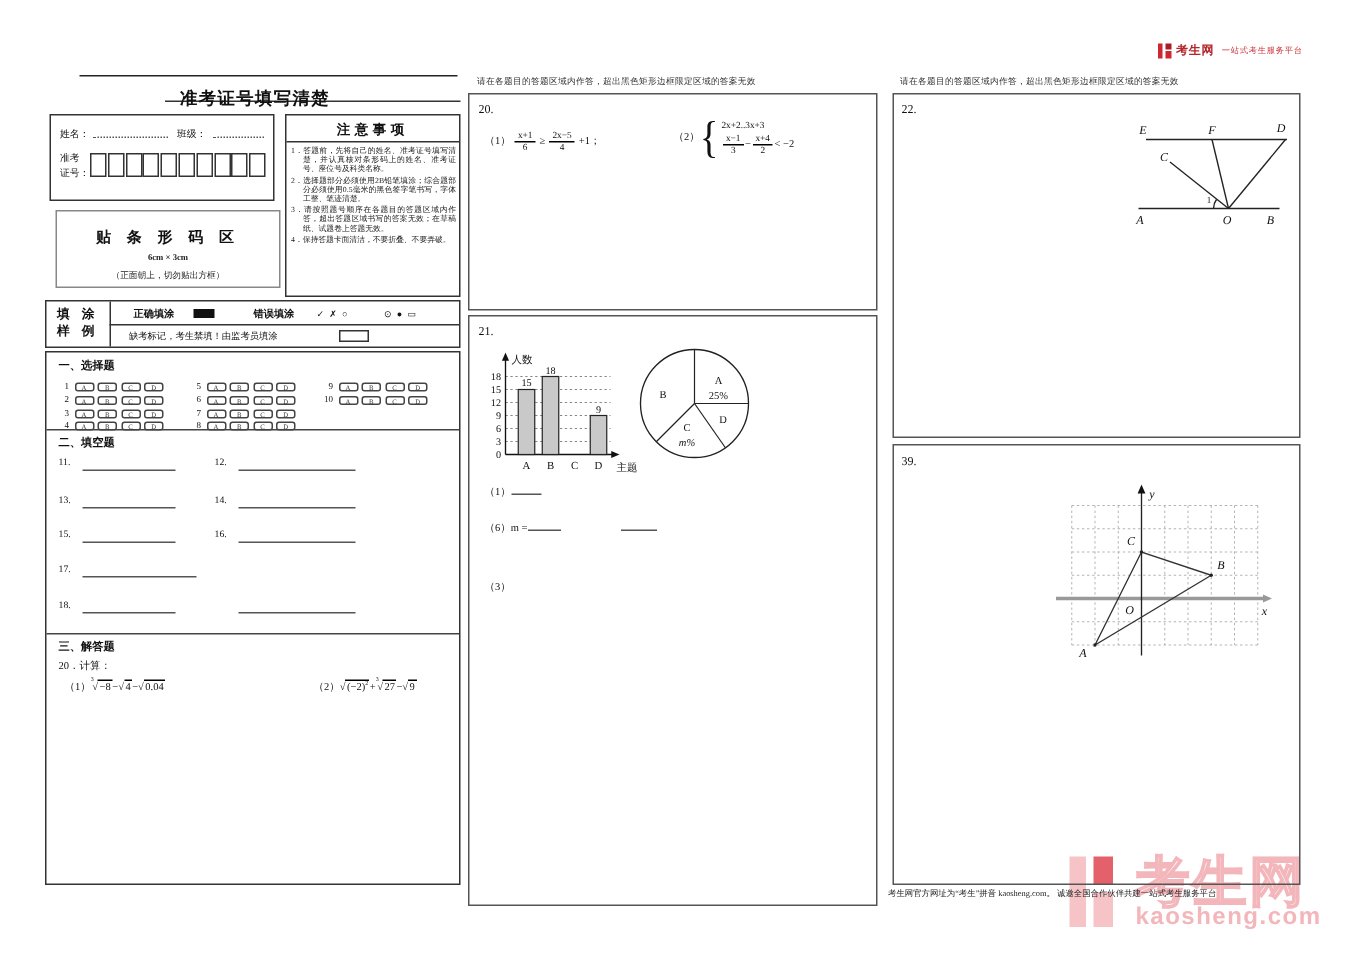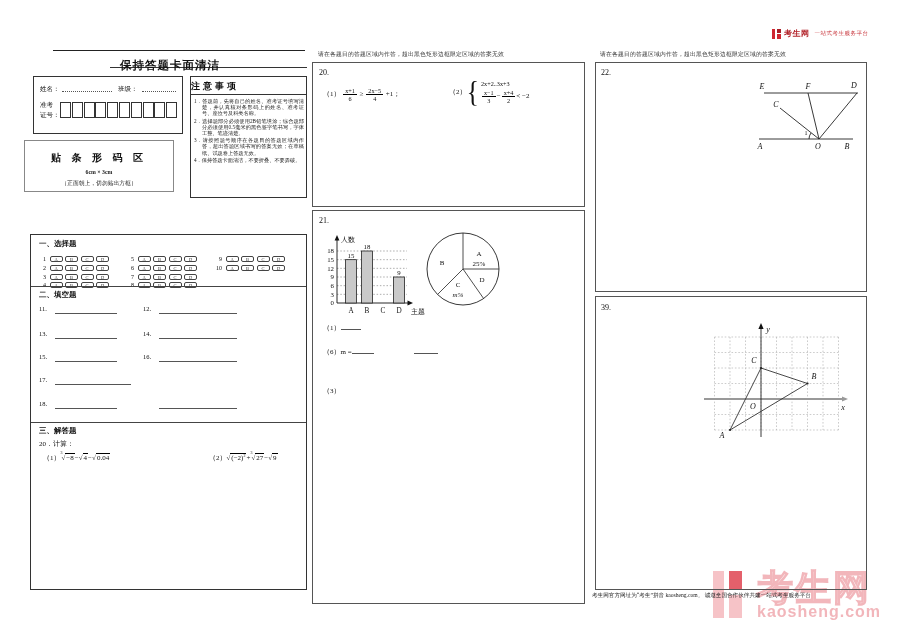--- a/index.html
+++ b/index.html
@@ -28,21 +28,21 @@
   .lb3 { left:5px; top:5.5px; width:3.5px; height:4.5px; }
   .logo-brand { font-size:8px; font-weight:bold; color:#b3252c; letter-spacing:0.5px; }
   .logo-tag { font-size:5.5px; color:#c8353c; margin-left:3px; letter-spacing:0.5px; }
 
   
   .lab { font-size:6.5px; }
   .dotline { display:inline-block; border-bottom:1px dotted #555; height:7px; vertical-align:bottom; }
   .idcell { display:inline-block; width:11px; height:16px; border:1px solid #333; margin-right:0.8px; vertical-align:top; background:transparent; }
 
   
-  .notice-title { font-size:9px; font-weight:bold; text-align:left; letter-spacing:3px; padding-top:3px; }
+  .notice-title { font-size:9px; font-weight:bold; text-align:center; letter-spacing:3px; padding-top:3px; }
   .notice-item { font-size:5.2px; line-height:6.2px; text-align:justify; padding-left:8px; text-indent:-8px; margin-bottom:1px; color:#222; }
 
   
   .bc-title { font-size:10px; font-weight:bold; letter-spacing:4px; text-align:center; }
   .bc-sub { font-size:5.8px; text-align:center; color:#222; }
 
   
   .fs-label { font-size:8.5px; font-weight:bold; letter-spacing:3px; text-align:center; line-height:11px; }
   .fs-text { font-size:6.8px; font-weight:bold; }
   .fs-marks { font-size:6px; letter-spacing:1px; }
@@ -127,49 +127,64 @@
         <div class="lb1"></div>
         <div class="lb2"></div>
         <div class="lb3"></div>
       </span>
     <span class="logo-brand">考生网</span>
     <span class="logo-tag">一站式考生服务平台</span>
   </div>
 
   <div class="hline content" style="left:53px; top:50px; width:252px;"></div>
   <div class="hline content" style="left:110px; top:67px; width:197px; border-top-color:#333;"></div>
-  <div class="abs main-title content" style="left:95px; top:58px; width:150px; text-align:center;">保持答题卡面清洁</div>
+  <div class="abs main-title content" style="left:95px; top:58px; width:150px; text-align:center;">准考证号填写清楚</div>
 
   <div class="boxb content" style="left:33px; top:76px; width:150px; height:58px;">
     <span class="abs lab" style="left:6px; top:8px;">姓名：</span>
     <span class="abs dotline" style="left:28px; top:8px; width:50px;"></span>
     <span class="abs lab" style="left:84px; top:8px;">班级：</span>
     <span class="abs dotline" style="left:108px; top:8px; width:34px;"></span>
     <span class="abs lab" style="left:6px; top:24px;">准考</span>
     <span class="abs lab" style="left:6px; top:34px;">证号：</span>
     <span class="abs" style="left:26px; top:25px;"><span class="idcell"></span><span class="idcell"></span><span class="idcell"></span><span class="idcell"></span><span class="idcell"></span><span class="idcell"></span><span class="idcell"></span><span class="idcell"></span><span class="idcell"></span><span class="idcell"></span></span>
   </div>
 
-  <div class="box content" style="left:24px; top:140px; width:150px; height:52px; border-color:#888;">
+  <div class="box content" style="left:37px; top:140px; width:150px; height:52px; border-color:#888;">
     <div class="abs bc-title" style="left:0; top:10px; width:100%;">贴 条 形 码 区</div>
     <div class="abs bc-sub" style="left:0; top:28px; width:100%; font-weight:bold;">6cm × 3cm</div>
     <div class="abs bc-sub" style="left:0; top:38px; width:100%;">（正面朝上，切勿贴出方框）</div>
   </div>
 
   <div class="boxb content" style="left:190px; top:76px; width:117px; height:122px;">
     <div class="notice-title">注意事项</div>
     <div class="hline" style="left:0; top:17px; width:100%; border-top-color:#333;"></div>
     <div class="abs" style="left:3px; top:21px; width:110px;">
       <div class="notice-item">1．答题前，先将自己的姓名、准考证号填写清楚，并认真核对条形码上的姓名、准考证号、座位号及科类名称。</div>
       <div class="notice-item">2．选择题部分必须使用2B铅笔填涂；综合题部分必须使用0.5毫米的黑色签字笔书写，字体工整、笔迹清楚。</div>
       <div class="notice-item">3．请按照题号顺序在各题目的答题区域内作答，超出答题区域书写的答案无效；在草稿纸、试题卷上答题无效。</div>
       <div class="notice-item">4．保持答题卡面清洁，不要折叠、不要弄破。</div>
     </div>
   </div>
 
+  <div class="boxb content" style="left:30px; top:200px; width:277px; height:32px;">
+    <div class="abs fs-label" style="left:0; top:3px; width:42px;">
+      <div>填 涂</div>
+      <div>样 例</div>
+    </div>
+    <div class="vline" style="left:42px; top:0; height:100%; border-left-color:#333;"></div>
+    <div class="hline" style="left:42px; top:15px; width:233px; border-top-color:#333;"></div>
+    <span class="abs fs-text" style="left:58px; top:3px;">正确填涂</span>
+    <span class="abs rect-filled" style="left:98px; top:5px;"></span>
+    <span class="abs fs-text" style="left:138px; top:3px;">错误填涂</span>
+    <span class="abs fs-marks" style="left:180px; top:4px;">✓ ✗ ○</span>
+    <span class="abs fs-marks" style="left:225px; top:4px;">⊙ ● ▭</span>
+    <span class="abs" style="left:55px; top:19px; font-size:6.2px;">缺考标记，考生禁填！由监考员填涂</span>
+    <span class="abs rect-empty" style="left:195px; top:19px;"></span>
+  </div>
 
   <div class="boxb content" style="left:30px; top:234px; width:277px; height:356px;">
     <div class="abs sec-title" style="left:8px; top:4px;">一、选择题</div>
     <div class="abs" style="left:0; top:0; width:100%; height:52px;">
         <div class="mcrow" style="left: 6px; top: 14px;"><span class="mcnum">1</span><span class="bubble">A</span><span class="bubble">B</span><span class="bubble">C</span><span class="bubble">D</span></div>
         <div class="mcrow" style="left: 6px; top: 22.6px;"><span class="mcnum">2</span><span class="bubble">A</span><span class="bubble">B</span><span class="bubble">C</span><span class="bubble">D</span></div>
         <div class="mcrow" style="left: 6px; top: 31.2px;"><span class="mcnum">3</span><span class="bubble">A</span><span class="bubble">B</span><span class="bubble">C</span><span class="bubble">D</span></div>
         <div class="mcrow" style="left: 6px; top: 39.8px;"><span class="mcnum">4</span><span class="bubble">A</span><span class="bubble">B</span><span class="bubble">C</span><span class="bubble">D</span></div>
         <div class="mcrow" style="left: 94px; top: 14px;"><span class="mcnum">5</span><span class="bubble">A</span><span class="bubble">B</span><span class="bubble">C</span><span class="bubble">D</span></div>
         <div class="mcrow" style="left: 94px; top: 22.6px;"><span class="mcnum">6</span><span class="bubble">A</span><span class="bubble">B</span><span class="bubble">C</span><span class="bubble">D</span></div>

